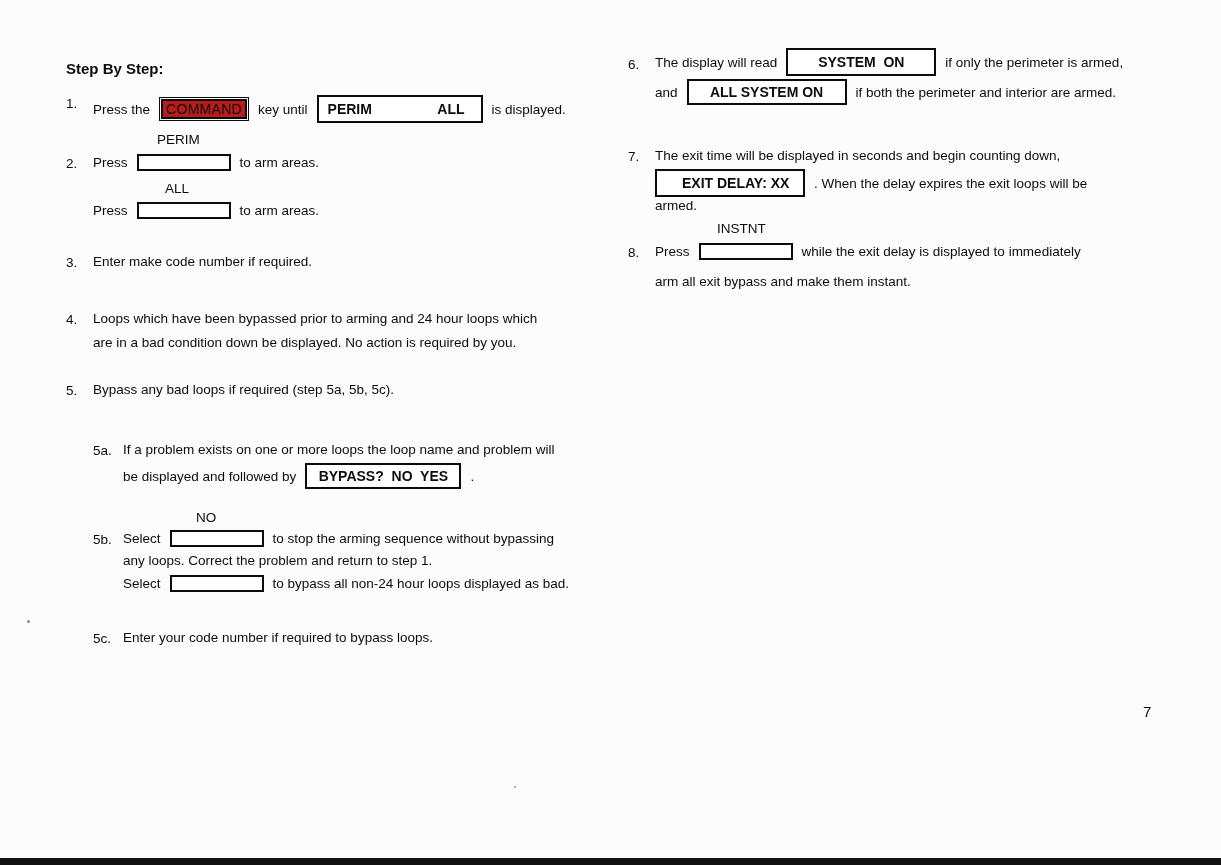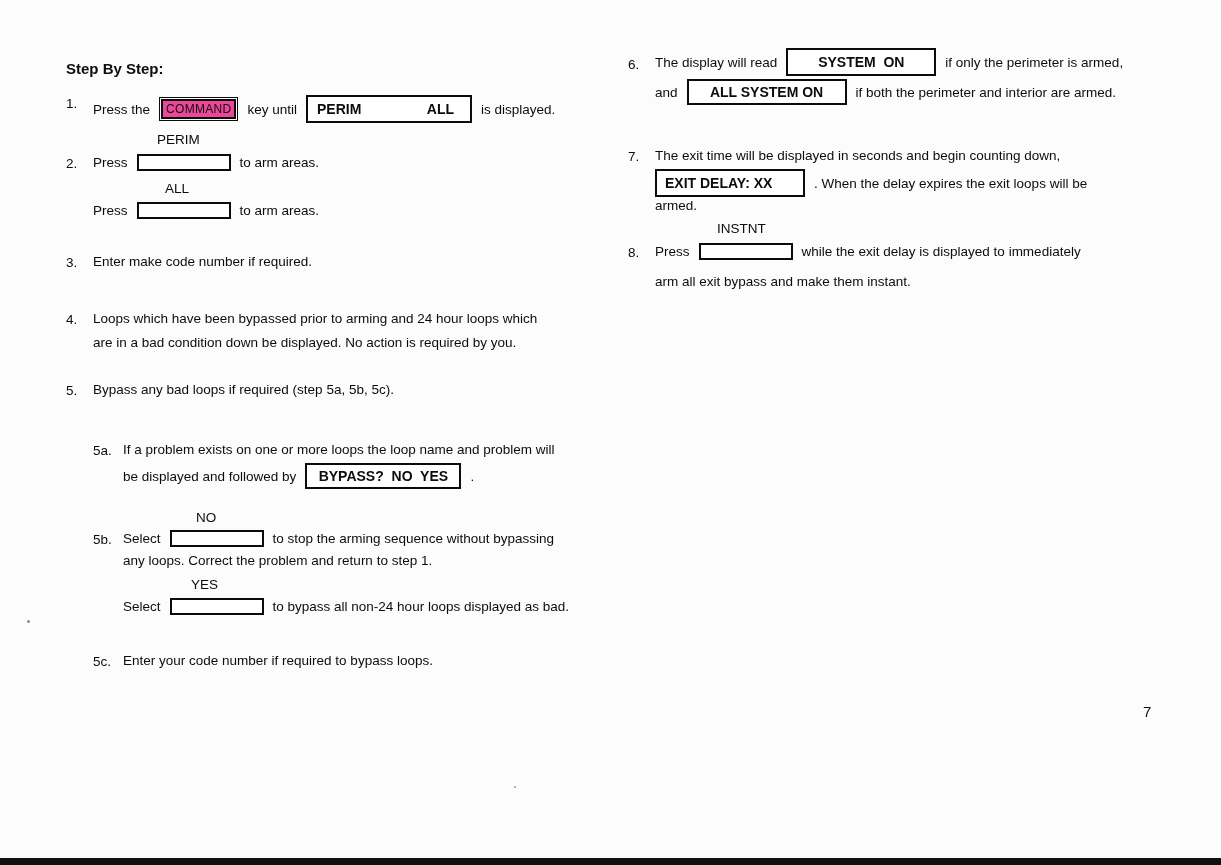--- a/index.html
+++ b/index.html
@@ -24,33 +24,33 @@
   .l{line-height:17px;}
 
   .row{display:flex;align-items:center;gap:9px;white-space:nowrap;}
 
   
   .kb{box-sizing:border-box;width:94px;height:17px;border:2px solid #0b0b0b;flex:none;background:#fff;}
 
   
   .cmd{
     display:inline-block;border:2px solid #0b0b0b;outline:1px solid #0b0b0b;outline-offset:1px;
-    padding:0 3px;margin:16px 2px;line-height:16px;font-size:12px;letter-spacing:.3px;background:#ec4899;flex:none;
+    padding:0 3px;margin:16px 2px;line-height:16px;font-size:14px;letter-spacing:.3px;background:#b91c1c;flex:none;
   }
 
   
   .disp{
     box-sizing:border-box;display:inline-flex;align-items:center;height:28px;
     border:2px solid #0b0b0b;font-weight:bold;font-size:14px;white-space:pre;background:#fff;flex:none;
   }
   .disp-perim{width:166px;justify-content:space-between;padding:0 16px 0 9px;}
   .disp-bypass{width:156px;justify-content:center;height:26px;}
   .disp-system{width:150px;justify-content:center;}
   .disp-allsystem{width:160px;justify-content:center;height:26px;}
-  .disp-exit{width:150px;justify-content:flex-start;padding-left:8px;}
+  .disp-exit{width:150px;justify-content:flex-start;padding-left:25px;}
 
   .keylabel{line-height:14px;font-size:13.5px;}
 
   .pagenum{position:absolute;left:1143px;top:703px;font-size:15px;}
   .botbar{position:absolute;left:0;right:0;bottom:0;height:7px;background:#111;}
   .speck1{position:absolute;left:27px;top:620px;width:3px;height:3px;background:#8a8a8a;border-radius:50%;}
   .speck2{position:absolute;left:514px;top:786px;width:2px;height:2px;background:#9a9a9a;border-radius:50%;}
 </style>
 </head>
 <body>
@@ -128,21 +128,20 @@
       <div>
         <div class="row">
           <span>Select</span>
           <span class="kb"></span>
           <span>to stop the arming sequence without bypassing</span>
         </div>
         <div class="l" style="margin-top:5px;">any loops. Correct the problem and return to step 1.</div>
       </div>
     </div>
 
-    <div class="keylabel" style="margin-top:9px;padding-left:125px;">YES</div>
     <div class="row" style="margin-top:6px;margin-left:57px;">
       <span>Select</span>
       <span class="kb"></span>
       <span>to bypass all non-24 hour loops displayed as bad.</span>
     </div>
 
     <div class="substep" style="margin-top:37px;">
       <div class="num">5c.</div>
       <div class="l">Enter your code number if required to bypass loops.</div>
     </div>

